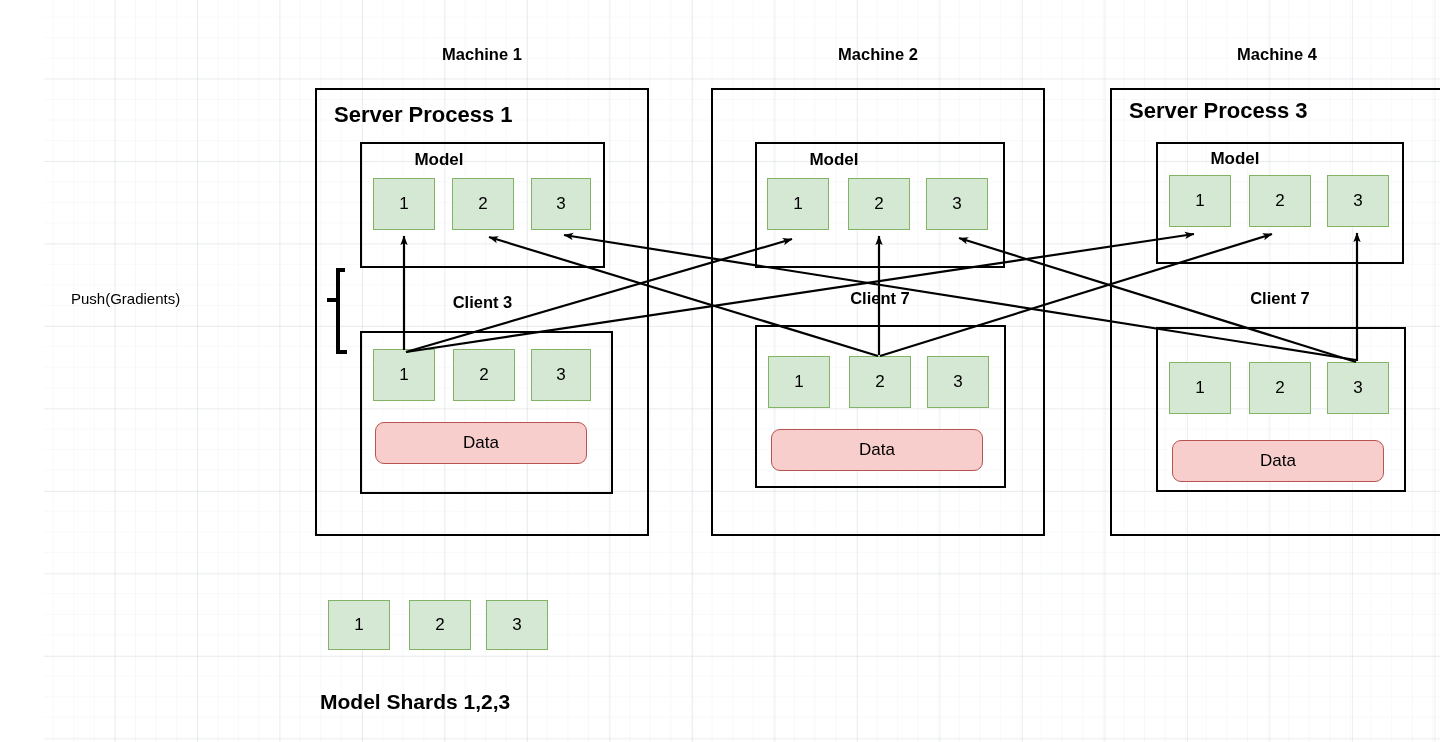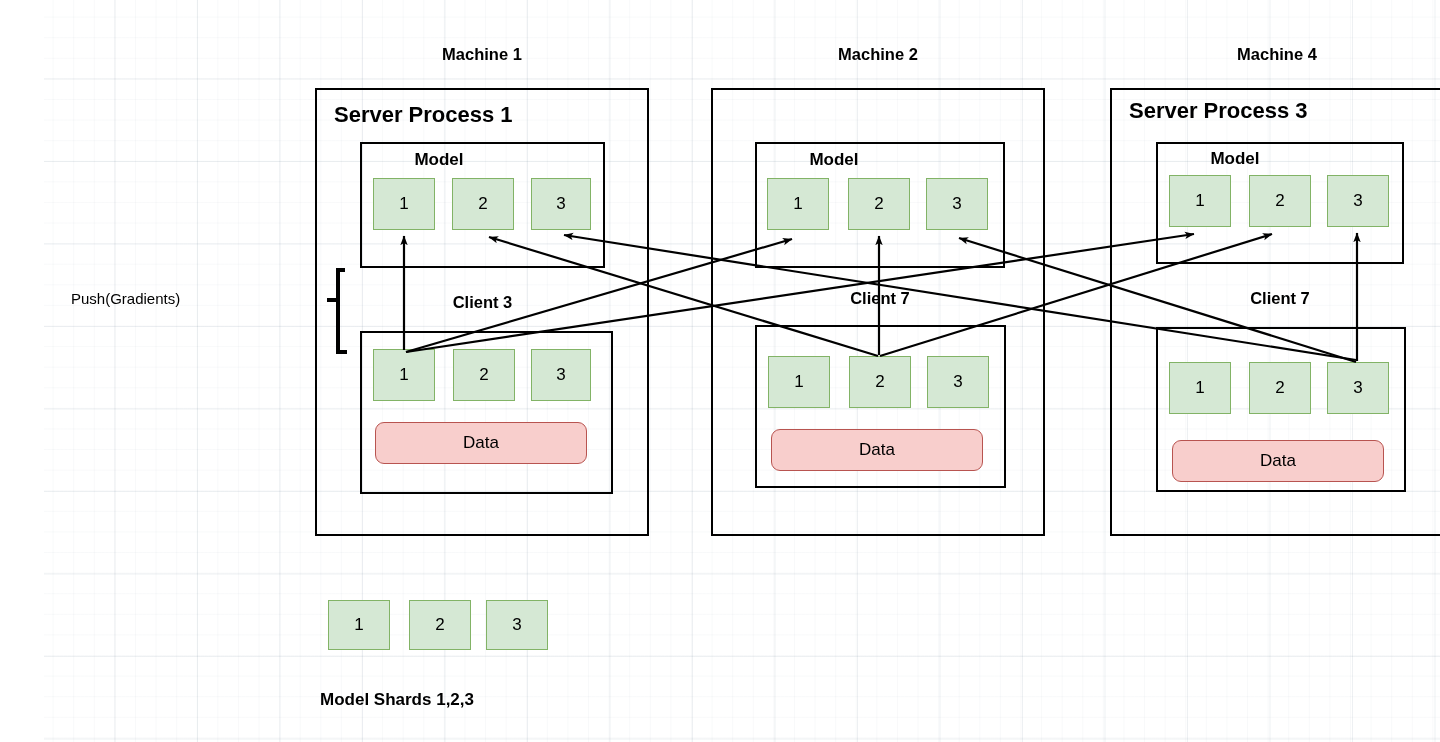--- a/index.html
+++ b/index.html
@@ -60,21 +60,21 @@
     white-space: nowrap;
   }
   .push-label {
     font-size: 15px;
     font-weight: normal;
     color: #000000;
     white-space: nowrap;
     text-align: center;
   }
   .legend-label {
-    font-size: 17px;
+    font-size: 21px;
     font-weight: bold;
     color: #000000;
     white-space: nowrap;
   }
 
   
   .outer-box {
     border: 2.2px solid #000000;
     background: transparent;
     box-sizing: border-box;

